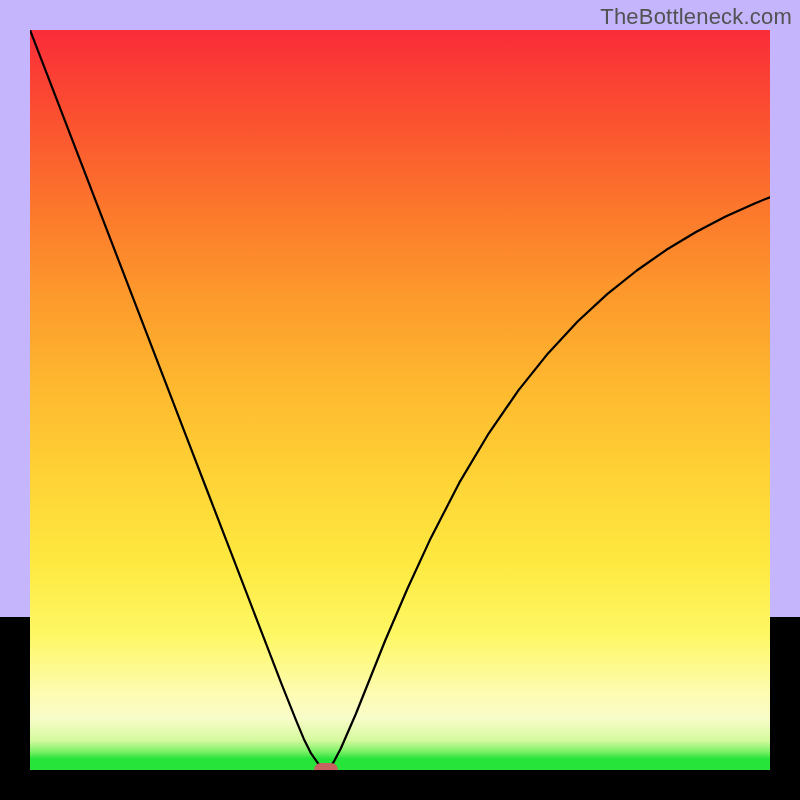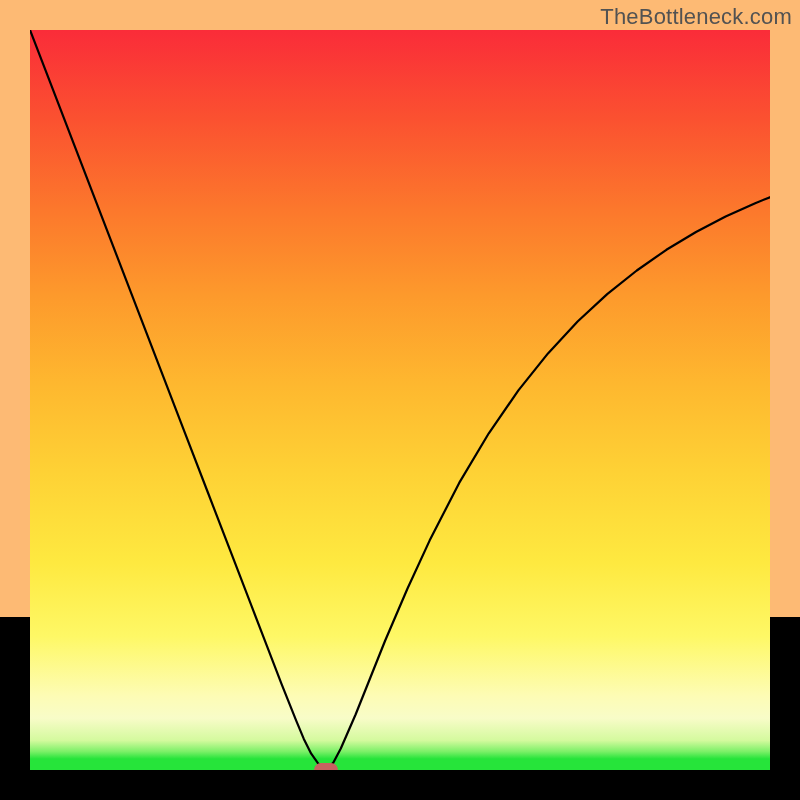--- a/index.html
+++ b/index.html
@@ -9,21 +9,21 @@
     background: #000;
     position: relative;
     font-family: Arial, sans-serif;
   }
   .frame {
     position: absolute;
     top: 0;
     left: 0;
     width: 800px;
     height: 617px;
-    background: #fdba74;
+    background: #c4b5fd;
   }
   .plot-area {
     position: absolute;
     top: 30px;
     left: 30px;
     width: 740px;
     height: 740px;
     background: linear-gradient(to top,
       #26e43a 0%,
       #26e43a 1.5%,

